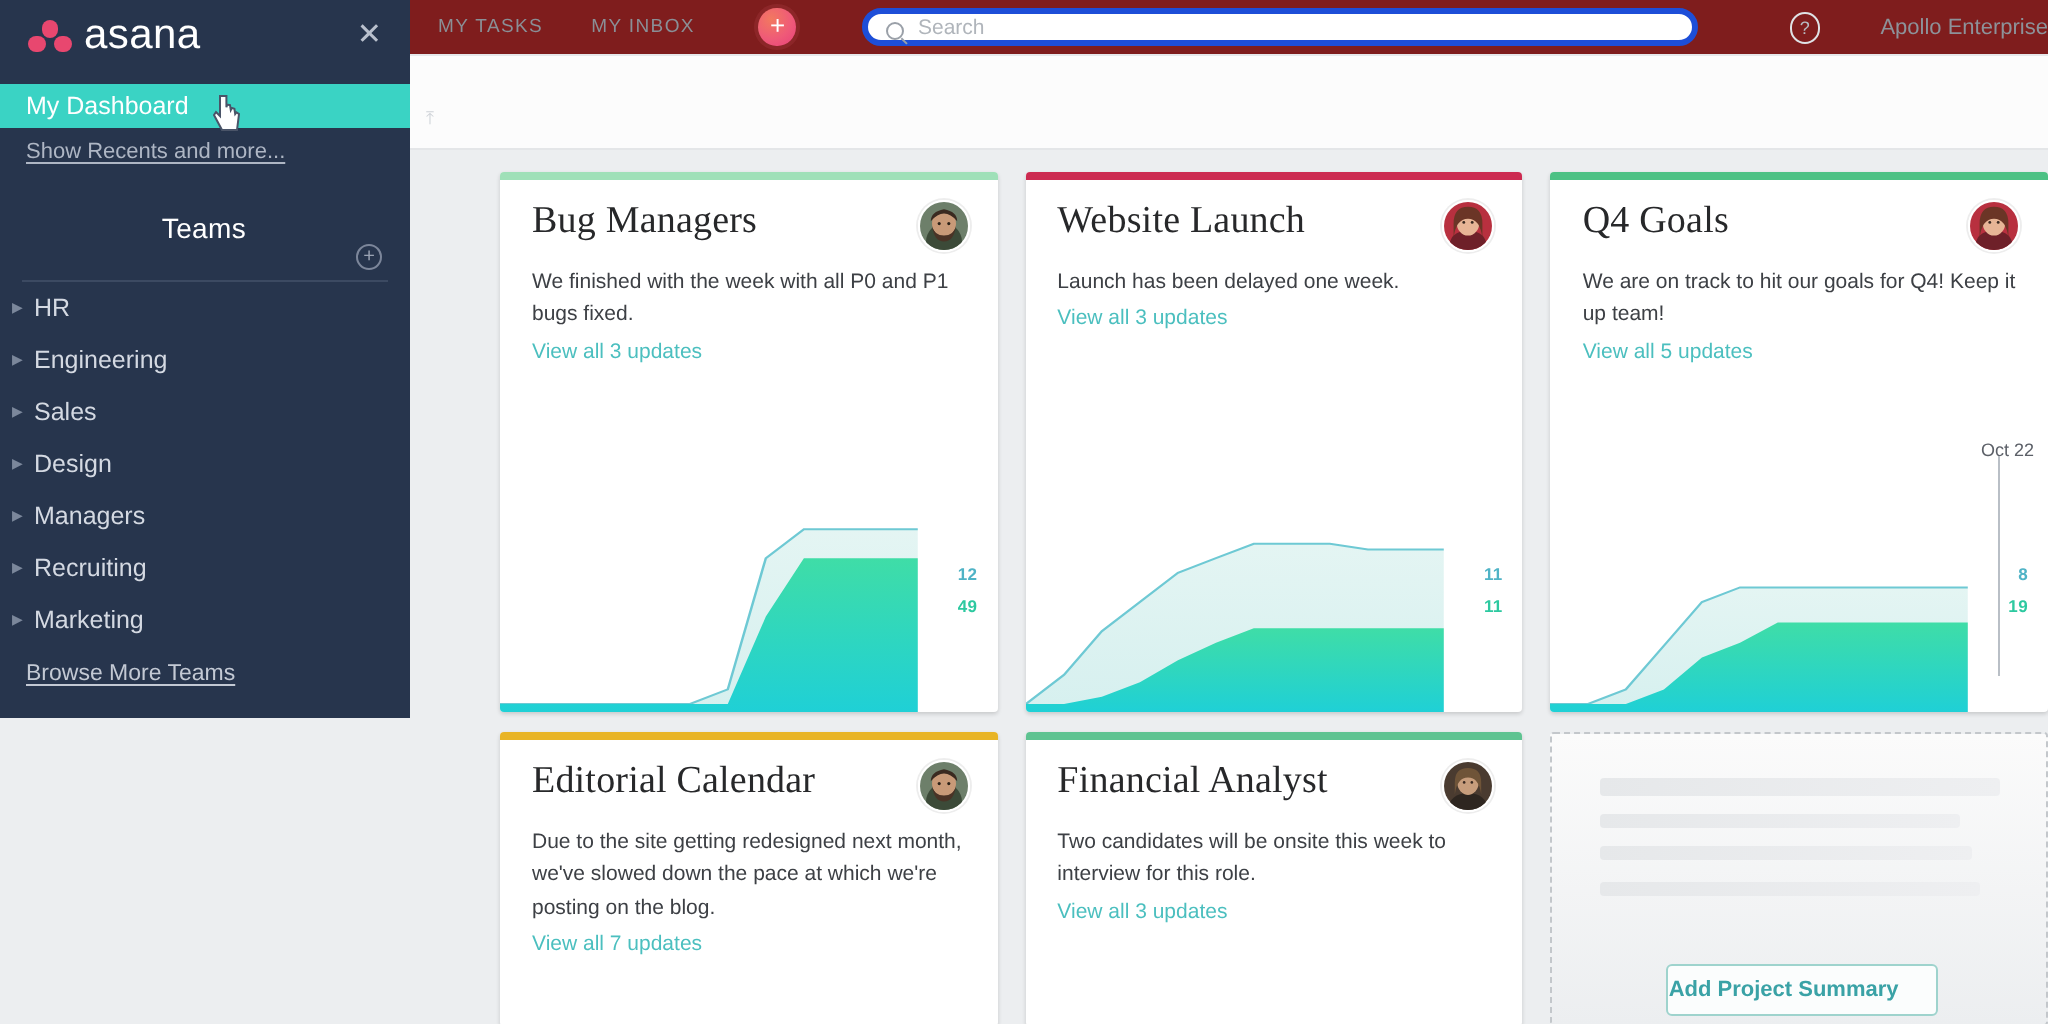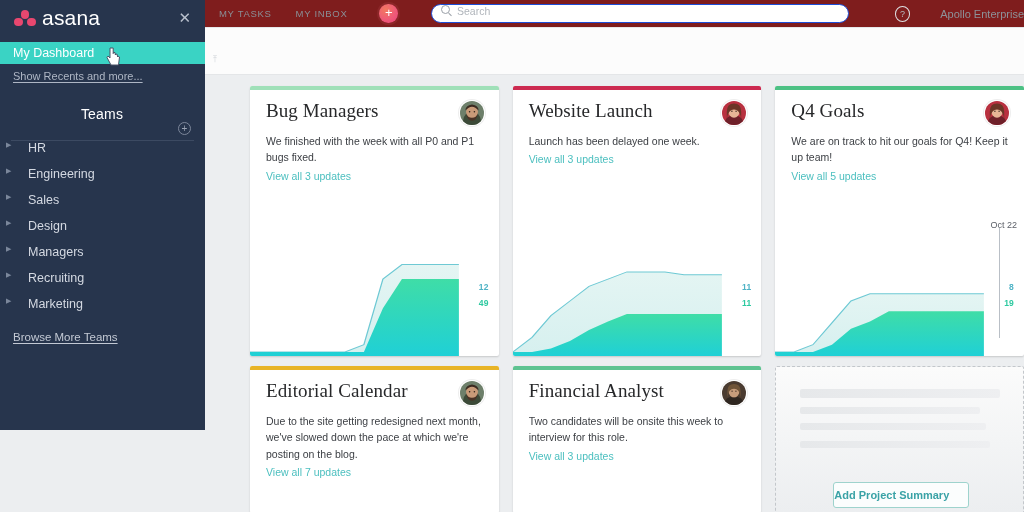--- a/index.html
+++ b/index.html
@@ -7,21 +7,21 @@
     width: 1024px; height: 512px;
     overflow: hidden;
     font-family: "Liberation Sans", sans-serif;
     background: #eceef0;
   }
   #app { position: relative; width: 1024px; height: 512px; }
 
   
   #sidebar {
     position: absolute; left: 0; top: 0;
-    width: 205px; height: 430px;
+    width: 205px; height: 359px;
     background: #27354d;
     color: #c6cbd6;
     overflow: hidden;
   }
   .logo-row {
     display: flex; align-items: center;
     height: 30px; padding: 0 12px 0 14px;
     margin-top: 3px;
   }
   .logo-dots { position: relative; width: 22px; height: 16px; flex: none; }
@@ -77,25 +77,24 @@
   .teams-plus {
     margin-left: auto;
     width: 13px; height: 13px; border-radius: 50%;
     border: 1px solid #7c869a; color: #9aa3b3;
     font-size: 10px; line-height: 11px; text-align: center;
     cursor: pointer;
   }
   .rule { height: 1px; background: #3c4a62; margin: 0 11px 0 11px; }
 
   .team-item {
-    display: flex; 
+    display: flex; align-items: center;
     height: 26px; padding-left: 6px;
     font-size: 12.5px; color: #d4d9e2;
     cursor: pointer;
-    gap: 11px;
   }
   .caret {
     width: 9px; flex: none; color: #7b879b; font-size: 7px;
     line-height: 1; margin-right: 2px;
   }
   .browse-more {
     font-size: 11.5px; color: #c3c9d4;
     padding: 8px 0 0 13px;
     text-decoration: underline; text-underline-offset: 2px;
     cursor: pointer;
@@ -117,23 +116,23 @@
   .plus-btn {
     width: 19px; height: 19px; border-radius: 50%;
     background: radial-gradient(circle at 35% 30%, #f2795f 0%, #ef5a78 55%, #e8417a 100%);
     color: #fff; font-size: 13px; line-height: 18px; text-align: center;
     margin-left: 20px; cursor: pointer; font-weight: 500;
     box-shadow: 0 0 0 2px rgba(240,110,120,.12);
   }
   .search-wrap {
     margin-left: 33px;
     width: 428px; height: 19px;
-    border: 1px solid #1d4ed8; border-radius: 10px;
+    border: 3px solid #1d4ed8; border-radius: 10px;
     background: #fff;
-    display: flex; align-items: flex-start; padding-left: 9px;
+    display: flex; align-items: flex-end; padding-left: 9px;
     cursor: text;
   }
   .mag {
     width: 9px; height: 9px; border: 1.2px solid #9aa0a8; border-radius: 50%;
     position: relative; flex: none;
   }
   .mag::after {
     content:""; position: absolute; right: -3.2px; bottom: -2.2px;
     width: 4px; height: 1.2px; background: #9aa0a8;
     transform: rotate(45deg);

